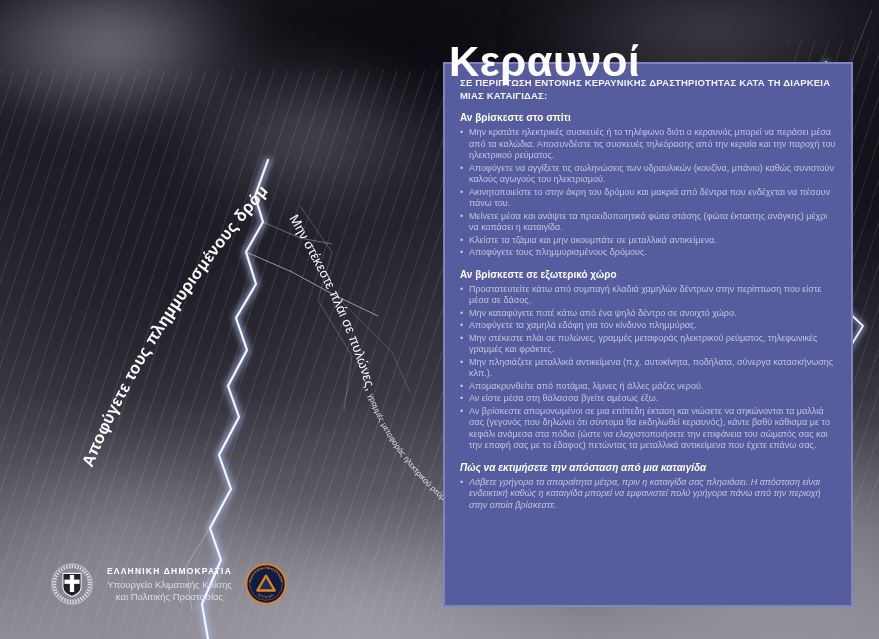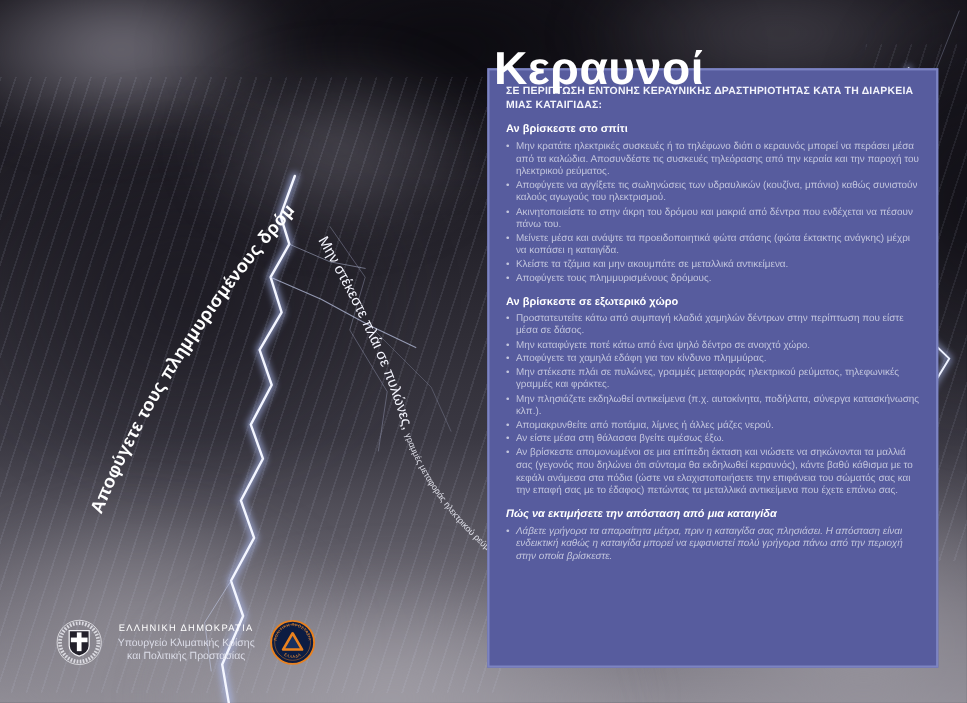--- a/index.html
+++ b/index.html
@@ -21,21 +21,21 @@
     padding:13px 15px 8px 15px;overflow:hidden;
   }
   .panel-intro{font-size:9.5px;font-weight:bold;color:#f2f3fb;line-height:12.5px;letter-spacing:0.2px;margin:0 0 9px 0;}
   .section h3{font-size:10px;color:#ffffff;margin:10px 0 3px 0;line-height:12px;font-weight:bold;}
   .section ul{margin:0;padding:0;list-style:none;}
   .section li{font-size:9px;line-height:11.5px;color:#c2c5dd;padding-left:9px;position:relative;margin-bottom:1px;}
   .section li::before{content:"•";position:absolute;left:0;top:0;color:#c2c5dd;}
   .section.italic h3, .section.italic li{font-style:italic;}
   .footer{position:absolute;left:50px;top:562px;z-index:5;display:flex;align-items:center;gap:13px;}
   .ministry{text-align:center;color:#eceef6;}
-  .ministry .rep{font-size:8.5px;font-weight:normal;letter-spacing:1.2px;color:#ffffff;margin-bottom:3px;}
+  .ministry .rep{font-size:8.5px;font-weight:bold;letter-spacing:1.2px;color:#ffffff;margin-bottom:3px;}
   .ministry .min{font-size:9.5px;line-height:11.5px;color:#dcdde8;}
 </style>
 </head>
 <body>
 
 <div class="poster">
 
   <div class="cloud" style="left:-60px;top:-40px;width:340px;height:170px;background:radial-gradient(closest-side,rgba(130,127,138,.9),rgba(130,127,138,0));"></div>
   <div class="cloud" style="left:150px;top:-70px;width:520px;height:230px;background:radial-gradient(closest-side,rgba(10,9,14,.95),rgba(10,9,14,0));"></div>
   <div class="cloud" style="left:520px;top:-40px;width:380px;height:140px;background:radial-gradient(closest-side,rgba(92,89,99,.6),rgba(92,89,99,0));"></div>
@@ -102,21 +102,21 @@
       </ul>
     </div>
 
     <div class="section">
       <h3>Αν βρίσκεστε σε εξωτερικό χώρο</h3>
       <ul>
         <li>Προστατευτείτε κάτω από συμπαγή κλαδιά χαμηλών δέντρων στην περίπτωση που είστε μέσα σε δάσος.</li>
         <li>Μην καταφύγετε ποτέ κάτω από ένα ψηλό δέντρο σε ανοιχτό χώρο.</li>
         <li>Αποφύγετε τα χαμηλά εδάφη για τον κίνδυνο πλημμύρας.</li>
         <li>Μην στέκεστε πλάι σε πυλώνες, γραμμές μεταφοράς ηλεκτρικού ρεύματος, τηλεφωνικές γραμμές και φράκτες.</li>
-        <li>Μην πλησιάζετε εκδηλωθεί αντικείμενα (π.χ. αυτοκίνητα, ποδήλατα, σύνεργα κατασκήνωσης κλπ.).</li>
+        <li>Μην πλησιάζετε μεταλλικά αντικείμενα (π.χ. αυτοκίνητα, ποδήλατα, σύνεργα κατασκήνωσης κλπ.).</li>
         <li>Απομακρυνθείτε από ποτάμια, λίμνες ή άλλες μάζες νερού.</li>
         <li>Αν είστε μέσα στη θάλασσα βγείτε αμέσως έξω.</li>
         <li>Αν βρίσκεστε απομονωμένοι σε μια επίπεδη έκταση και νιώσετε να σηκώνονται τα μαλλιά σας (γεγονός που δηλώνει ότι σύντομα θα εκδηλωθεί κεραυνός), κάντε βαθύ κάθισμα με το κεφάλι ανάμεσα στα πόδια (ώστε να ελαχιστοποιήσετε την επιφάνεια του σώματός σας και την επαφή σας με το έδαφος) πετώντας τα μεταλλικά αντικείμενα που έχετε επάνω σας.</li>
       </ul>
     </div>
 
     <div class="section italic">
       <h3>Πώς να εκτιμήσετε την απόσταση από μια καταιγίδα</h3>
       <ul>
         <li>Λάβετε γρήγορα τα απαραίτητα μέτρα, πριν η καταιγίδα σας πλησιάσει. Η απόσταση είναι ενδεικτική καθώς η καταιγίδα μπορεί να εμφανιστεί πολύ γρήγορα πάνω από την περιοχή στην οποία βρίσκεστε.</li>

